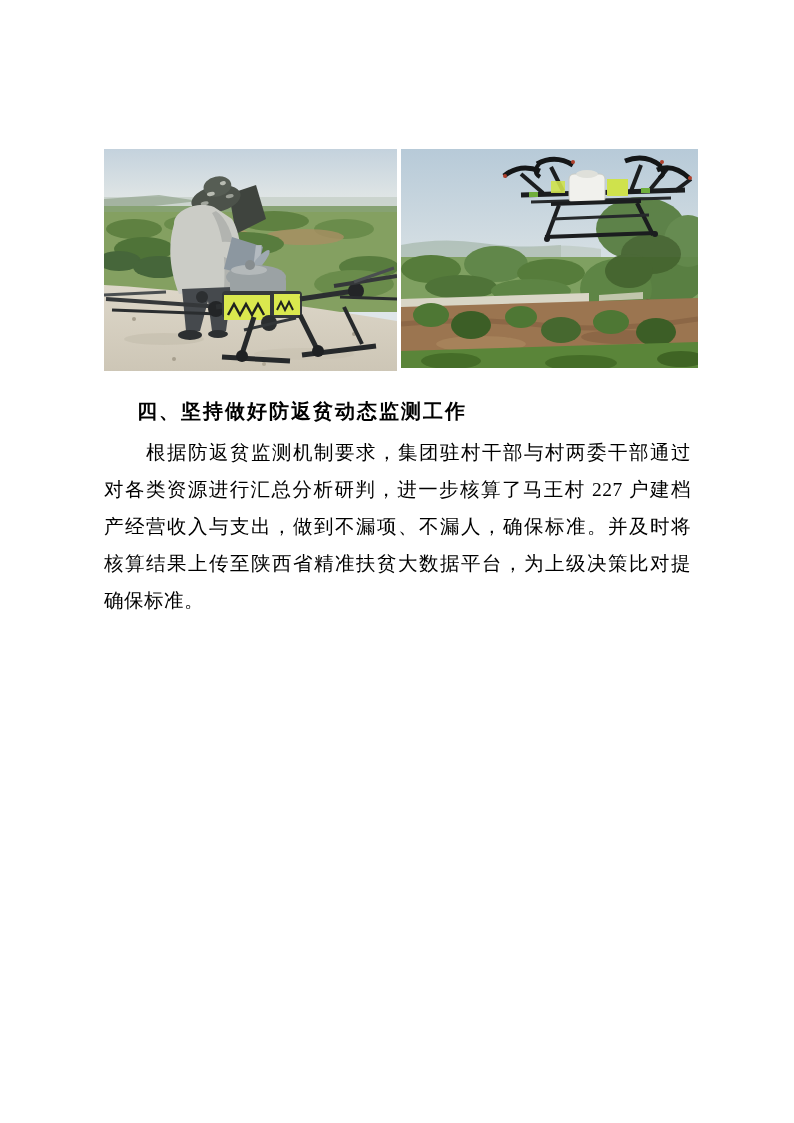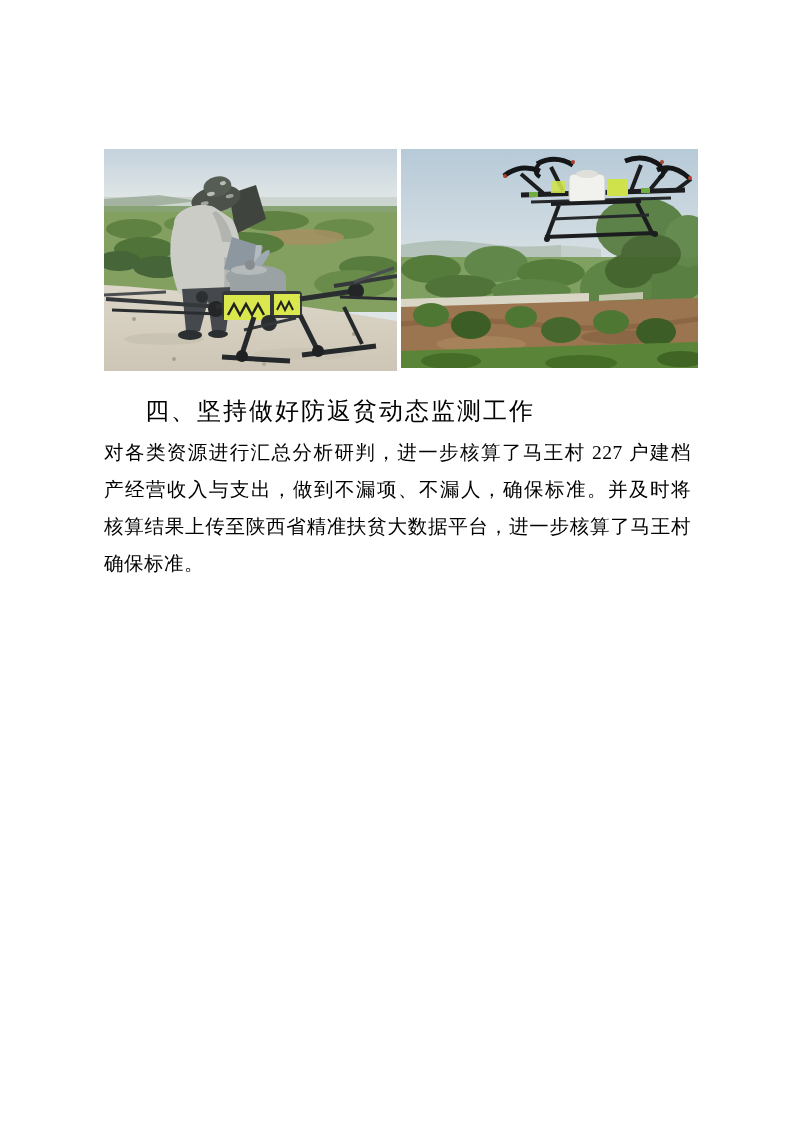--- a/index.html
+++ b/index.html
@@ -7,23 +7,23 @@
     width:794px;height:1123px;background:#ffffff;position:relative;overflow:hidden;
     font-family:"Liberation Serif","DejaVu Serif",serif;
   }
   .page{position:absolute;inset:0;background:#fff;}
   .photo-row{position:absolute;left:104px;top:149px;width:594px;height:222px;display:flex;align-items:flex-start;}
   .photo{margin:0;padding:0;overflow:hidden;background:#dfe6ea;line-height:0;}
   .photo-left{width:293px;height:222px;}
   .photo-right{width:297px;height:219px;margin-left:4px;}
   .photo svg{display:block;width:100%;height:100%;}
   .heading{
-    position:absolute;left:104px;top:397px;width:587px;margin:0;
+    position:absolute;left:96px;top:397px;width:587px;margin:0;
     font-family:"Liberation Sans","DejaVu Sans",sans-serif;
-    font-weight:400;font-size:24px;line-height:28px;color:#000;
+    font-weight:700;font-size:20px;line-height:28px;color:#000;
     letter-spacing:2px;text-indent:41px;white-space:nowrap;
   }
   .paragraph{position:absolute;left:104px;top:434px;width:587px;color:#000;}
   .paragraph .line{
     font-size:19.5px;line-height:37px;height:37px;
     text-align:justify;text-align-last:justify;text-justify:inter-character;
     white-space:nowrap;letter-spacing:0.5px;
   }
   .paragraph .line.last{text-align-last:left;}
 </style>
@@ -207,19 +207,20 @@
           <circle cx="261" cy="13" r="2" fill="#b0402c"></circle>
           <circle cx="289" cy="29" r="2" fill="#b0402c"></circle>
         </g>
       </svg>
     </figure>
   </div>
 
   <h2 class="heading">四、坚持做好防返贫动态监测工作</h2>
 
   <div class="paragraph">
+      <div class="line">　　根据防返贫监测机制要求，集团驻村干部与村两委干部通过</div>
       <div class="line">对各类资源进行汇总分析研判，进一步核算了马王村 227 户建档</div>
       <div class="line">产经营收入与支出，做到不漏项、不漏人，确保标准。并及时将</div>
-      <div class="line">核算结果上传至陕西省精准扶贫大数据平台，进一步核算了马王村</div>
+      <div class="line">核算结果上传至陕西省精准扶贫大数据平台，为上级决策比对提</div>
       <div class="line last">确保标准。</div>
     </div>
 
 </div>
 
 </body></html>

